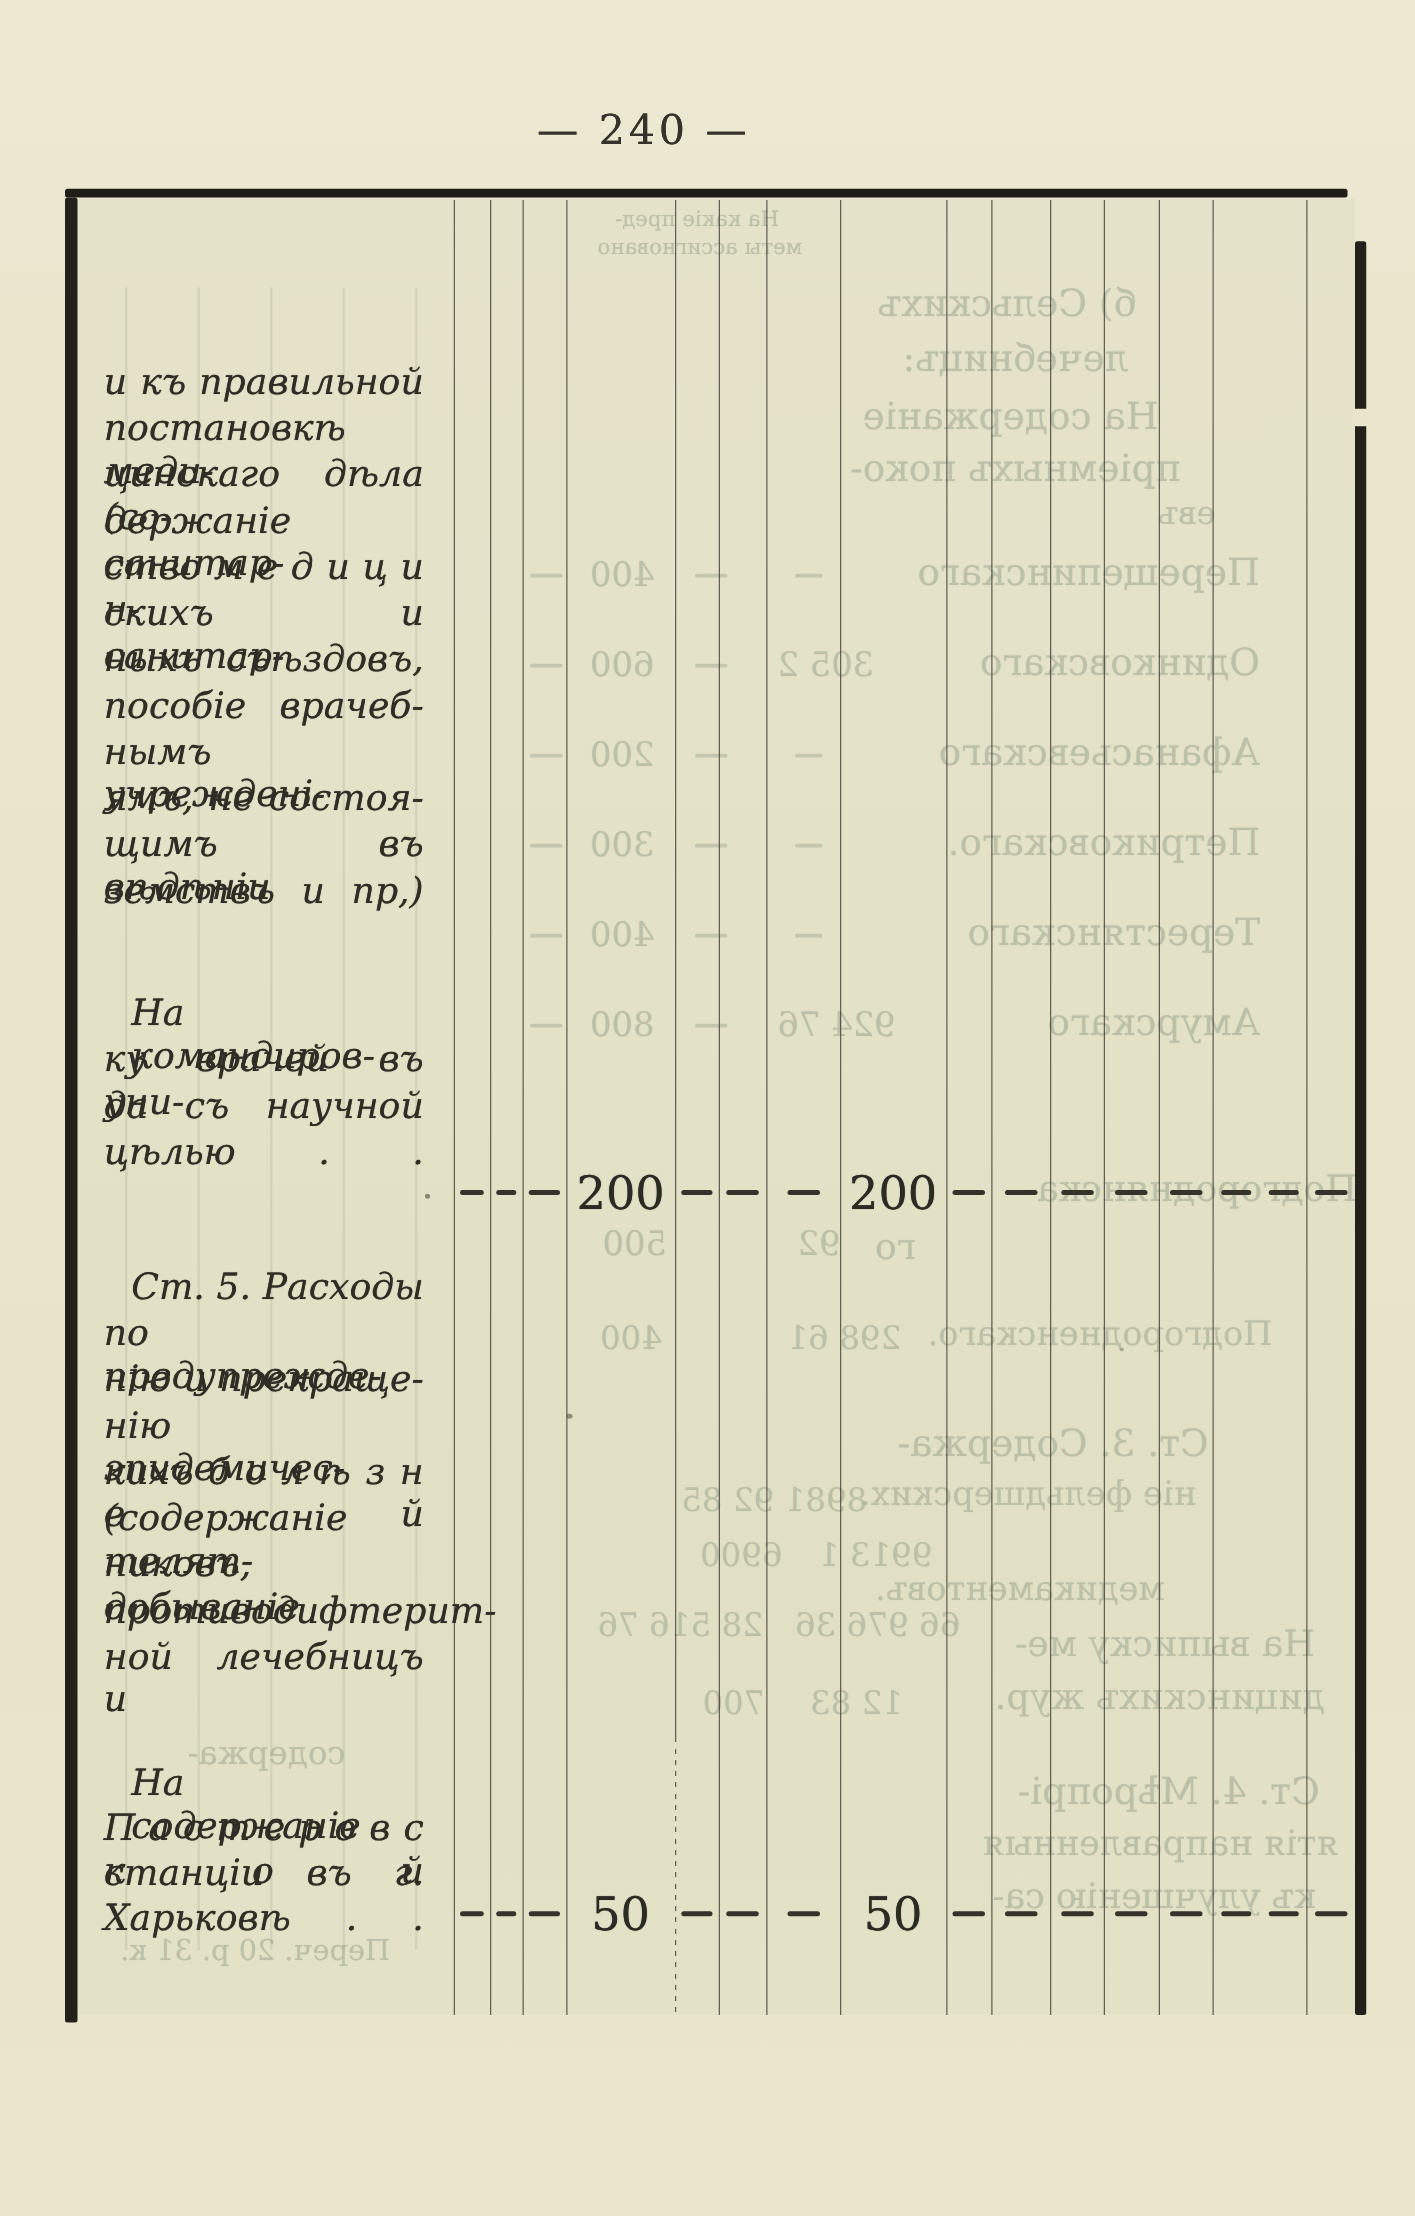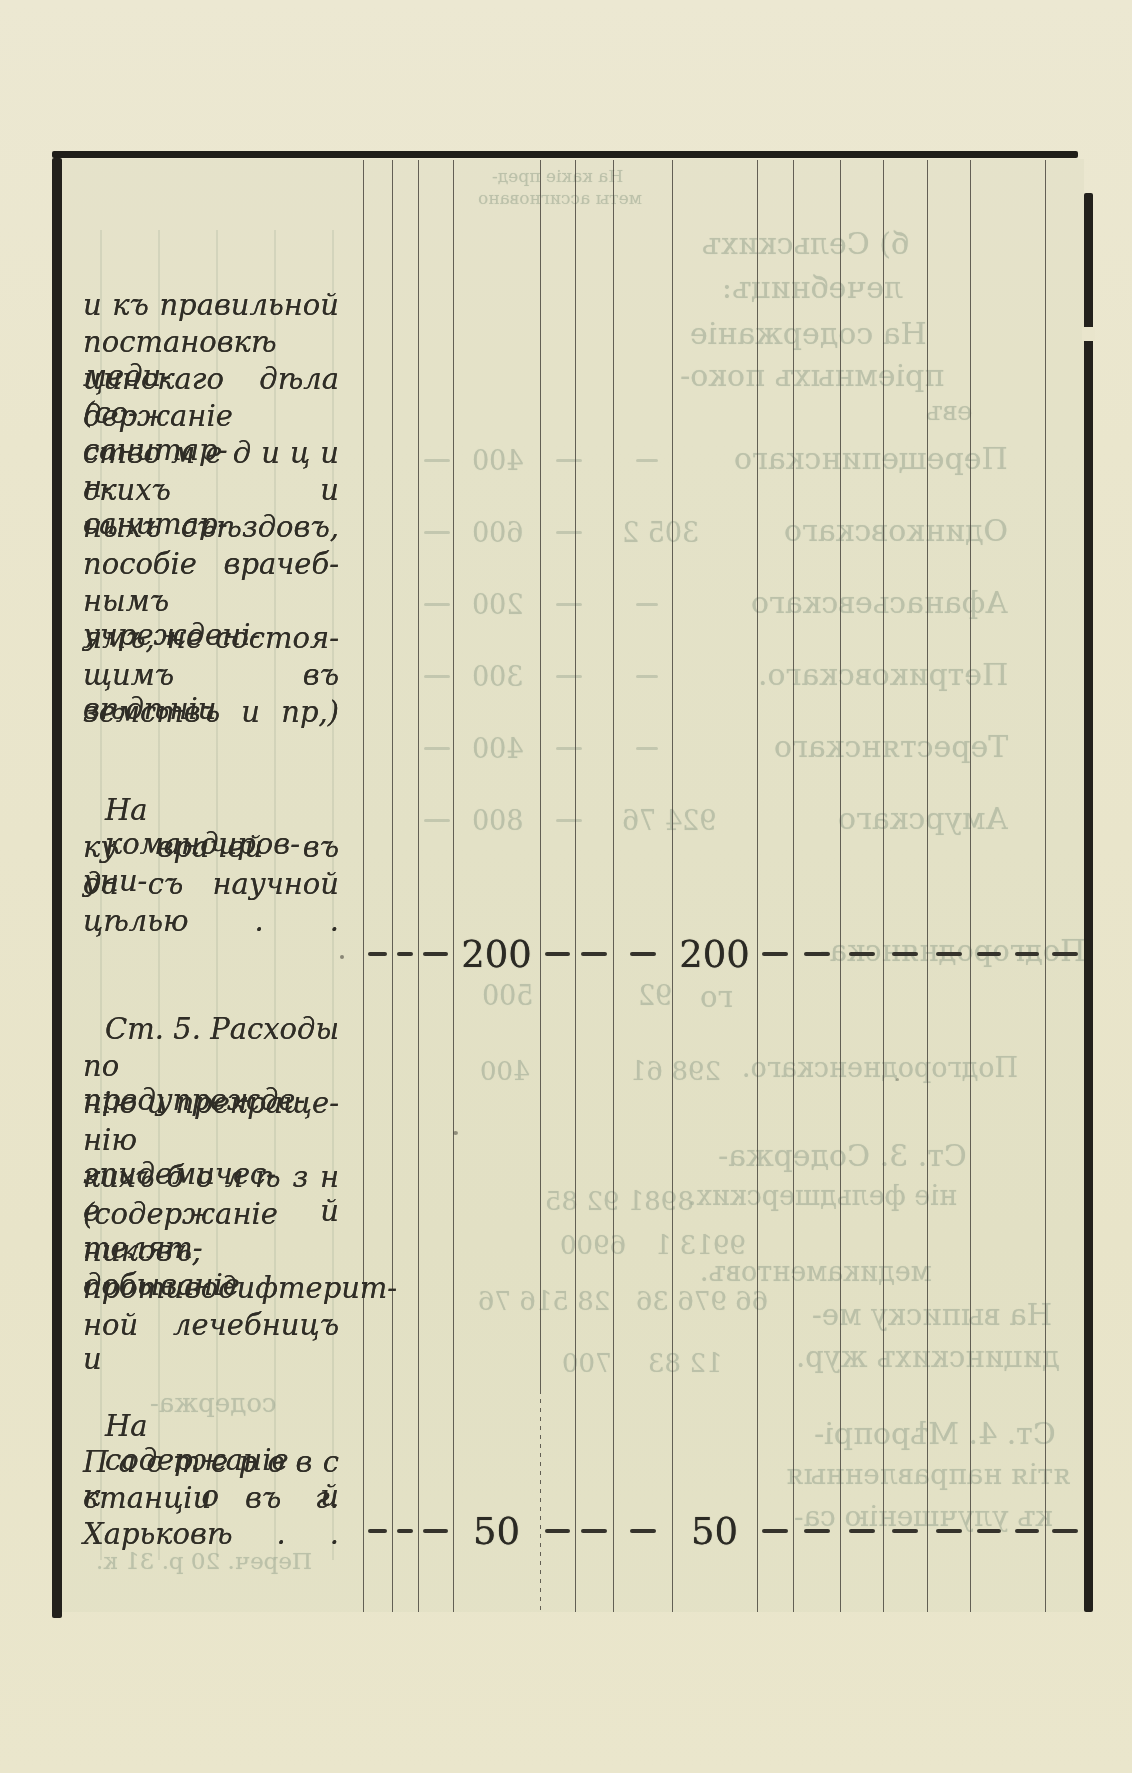--- a/index.html
+++ b/index.html
@@ -38,20 +38,21 @@
     text-shadow:0 0 1px rgba(164,174,152,.6);
   }
   .gdash{position:absolute;height:3px;background:#a4ae98;opacity:.5;filter:blur(.4px);z-index:1;border-radius:2px;}
   .speck{position:absolute;background:#4c4a40;border-radius:50%;z-index:3;}
 </style>
 </head>
 <body>
 
 <div class="stage">
 
+  <div class="page-number">— 240 —</div>
 
   <div class="tint" style="left:62px;top:159px;width:1022px;height:1453px;"></div>
 
   <div class="hrule" style="left:52px;top:151px;width:1026px;height:7px;"></div>
   <div class="vbar" style="left:52px;top:158px;width:10px;height:1460px;"></div>
   <div class="vbar" style="left:1084px;top:193px;width:9px;height:1419px;"></div>
   <div class="bar-gap" style="left:1082px;top:327px;width:13px;height:14px;"></div>
 
   <div id="ghostLayer">
       <div class="ghost" style="left: 492px; top: 166px; font-size: 17px;">На какіе пред-</div>

